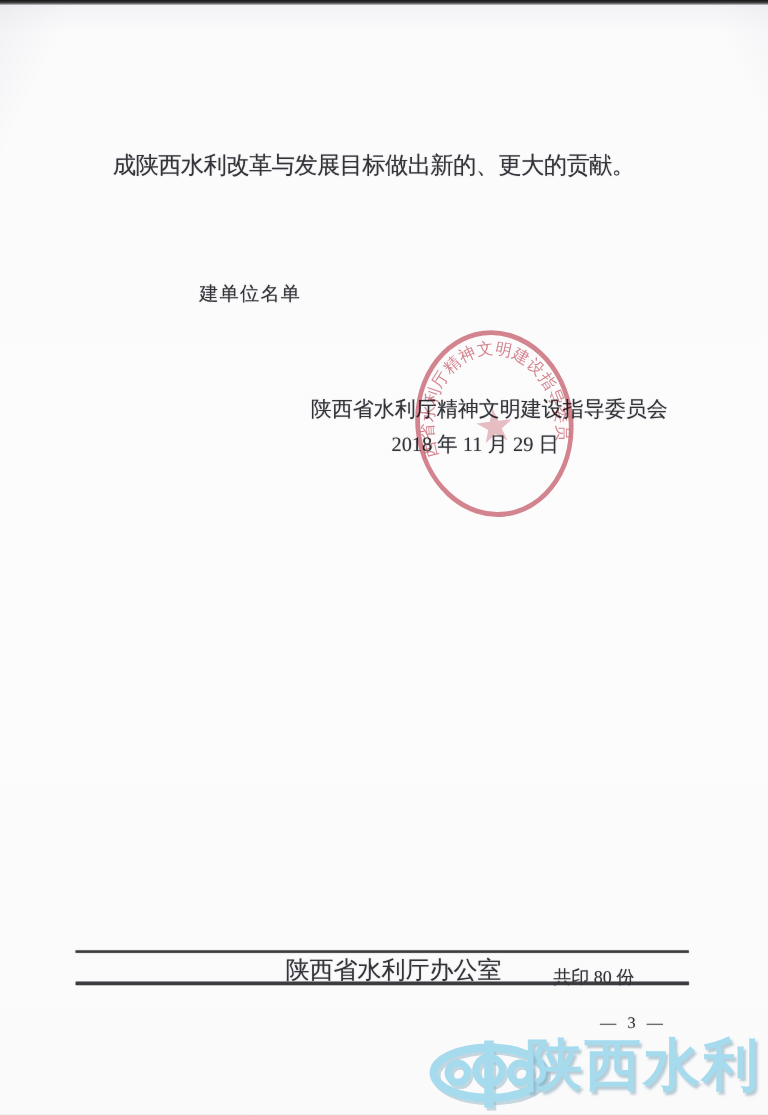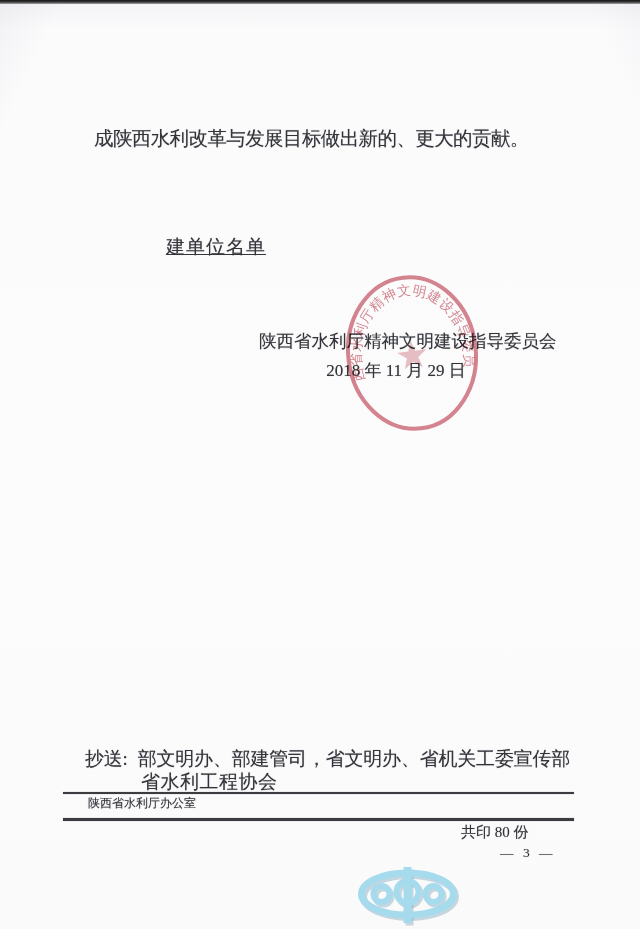--- a/index.html
+++ b/index.html
@@ -14,40 +14,40 @@
     color:var(--ink,#33343a);
   }
   .page p{margin:0;line-height:1.2;}
   .txt{position:absolute;text-shadow:0 0 1px rgba(70,70,75,.45);white-space:nowrap;}
 
   .scan-edge{position:absolute;top:0;left:0;right:0;height:4px;
     background:linear-gradient(180deg,#141414 0%,#3a3a3a 50%,#a9a9ad 100%);}
 
   .body-line{left:94px;top:127px;font-size:19.5px;letter-spacing:-0.6px;}
   .attach1{left:130px;top:197px;font-size:19px;letter-spacing:-0.3px;}
-  .attach2{left:166px;top:236px;font-size:19px;letter-spacing:1px;text-decoration:underline;}
+  .attach2{left:166px;top:236px;font-size:16px;letter-spacing:1px;}
   .sig-org{left:259px;top:331px;font-size:17.5px;}
   .sig-date{left:247px;top:361px;width:298px;text-align:center;font-size:17px;}
 
   .seal{position:absolute;left:341px;top:271px;width:142px;height:164px;
     mix-blend-mode:multiply;opacity:.82;}
   .seal text{font-family:"Liberation Serif","DejaVu Serif",serif;}
 
   .cc-line1{left:85px;top:746px;font-size:19px;letter-spacing:-0.2px;}
   .cc-label{margin-right:10px;}
   .cc-line2{left:141px;top:771px;font-size:19px;letter-spacing:0.5px;}
   .rule{position:absolute;left:63px;width:511px;background:#3b3b40;
     box-shadow:0 0 1px rgba(60,60,64,.7);}
   .rule1{top:792px;height:2px;}
   .rule2{top:818px;height:2.5px;}
   .issuer-row{position:absolute;left:63px;top:795px;width:511px;
-    display:flex;justify-content:flex-start;align-items:center;
-    padding:0 6px 0 25px;box-sizing:border-box;font-size:12px;gap:44px;}
+    display:flex;justify-content:center;align-items:center;
+    padding:0 6px 0 25px;box-sizing:border-box;font-size:20px;gap:44px;}
   .issuer-row span{text-shadow:0 0 1px rgba(70,70,75,.45);white-space:nowrap;}
-  .print-count{left:461px;top:823px;font-size:15px;}
+  .print-count{left:461px;top:806px;font-size:15px;}
   .page-num{left:500px;top:845px;font-size:13.5px;letter-spacing:3px;}
 
   .logo-text{left:438px;top:859px;font-size:47px;font-weight:bold;
     font-family:"Liberation Sans","DejaVu Sans",sans-serif;
     color:var(--logo-blue,#a6dbee);letter-spacing:2px;text-shadow:2px 3px 2px rgba(130,162,178,.55);}
   .logo-mark{position:absolute;left:356px;top:862px;width:106px;height:67px;}
 </style>
 </head>
 <body>
 
@@ -66,24 +66,20 @@
     <g transform="rotate(-7 70 81)">
       <ellipse cx="70" cy="81" rx="63" ry="75" fill="none" stroke="#c4515f" stroke-width="4" stroke-opacity="0.85"></ellipse>
       <path id="sealArc" d="M 21,104 A 51,63 0 1 1 119,104" fill="none"></path>
       <text font-size="13.5" fill="#c4515f" fill-opacity="0.85" letter-spacing="0.5">
         <textPath href="#sealArc" startOffset="50%" text-anchor="middle">陕西省水利厅精神文明建设指导委员会</textPath>
       </text>
       <text x="70" y="96" font-size="38" text-anchor="middle" fill="#c4515f" fill-opacity="0.45">★</text>
     </g>
   </svg>
 
-  <div class="txt cc-line1">
-    <span class="cc-label">抄送:</span><span>部文明办、部建管司，省文明办、省机关工委宣传部</span>
-  </div>
-  <p class="txt cc-line2">省水利工程协会</p>
 
   <div class="rule rule1"></div>
 
   <div class="issuer-row">
     <span>陕西省水利厅办公室</span>
   </div>
 
   <div class="rule rule2"></div>
 
   <p class="txt print-count">共印 80 份</p>
@@ -99,14 +95,15 @@
       <circle cx="77" cy="31" r="8" stroke-width="6"></circle>
     </g>
     <g stroke="#a6dbee" fill="none" transform="translate(0.5,1)">
       <ellipse cx="51" cy="31" rx="46" ry="21" stroke-width="7"></ellipse>
       <line x1="51" y1="4" x2="51" y2="60" stroke-width="8"></line>
       <circle cx="51" cy="29" r="11" stroke-width="6"></circle>
       <circle cx="25" cy="31" r="8" stroke-width="6"></circle>
       <circle cx="77" cy="31" r="8" stroke-width="6"></circle>
     </g>
   </svg>
+  <p class="txt logo-text">陕西水利</p>
 
 </div>
 
 </body></html>

